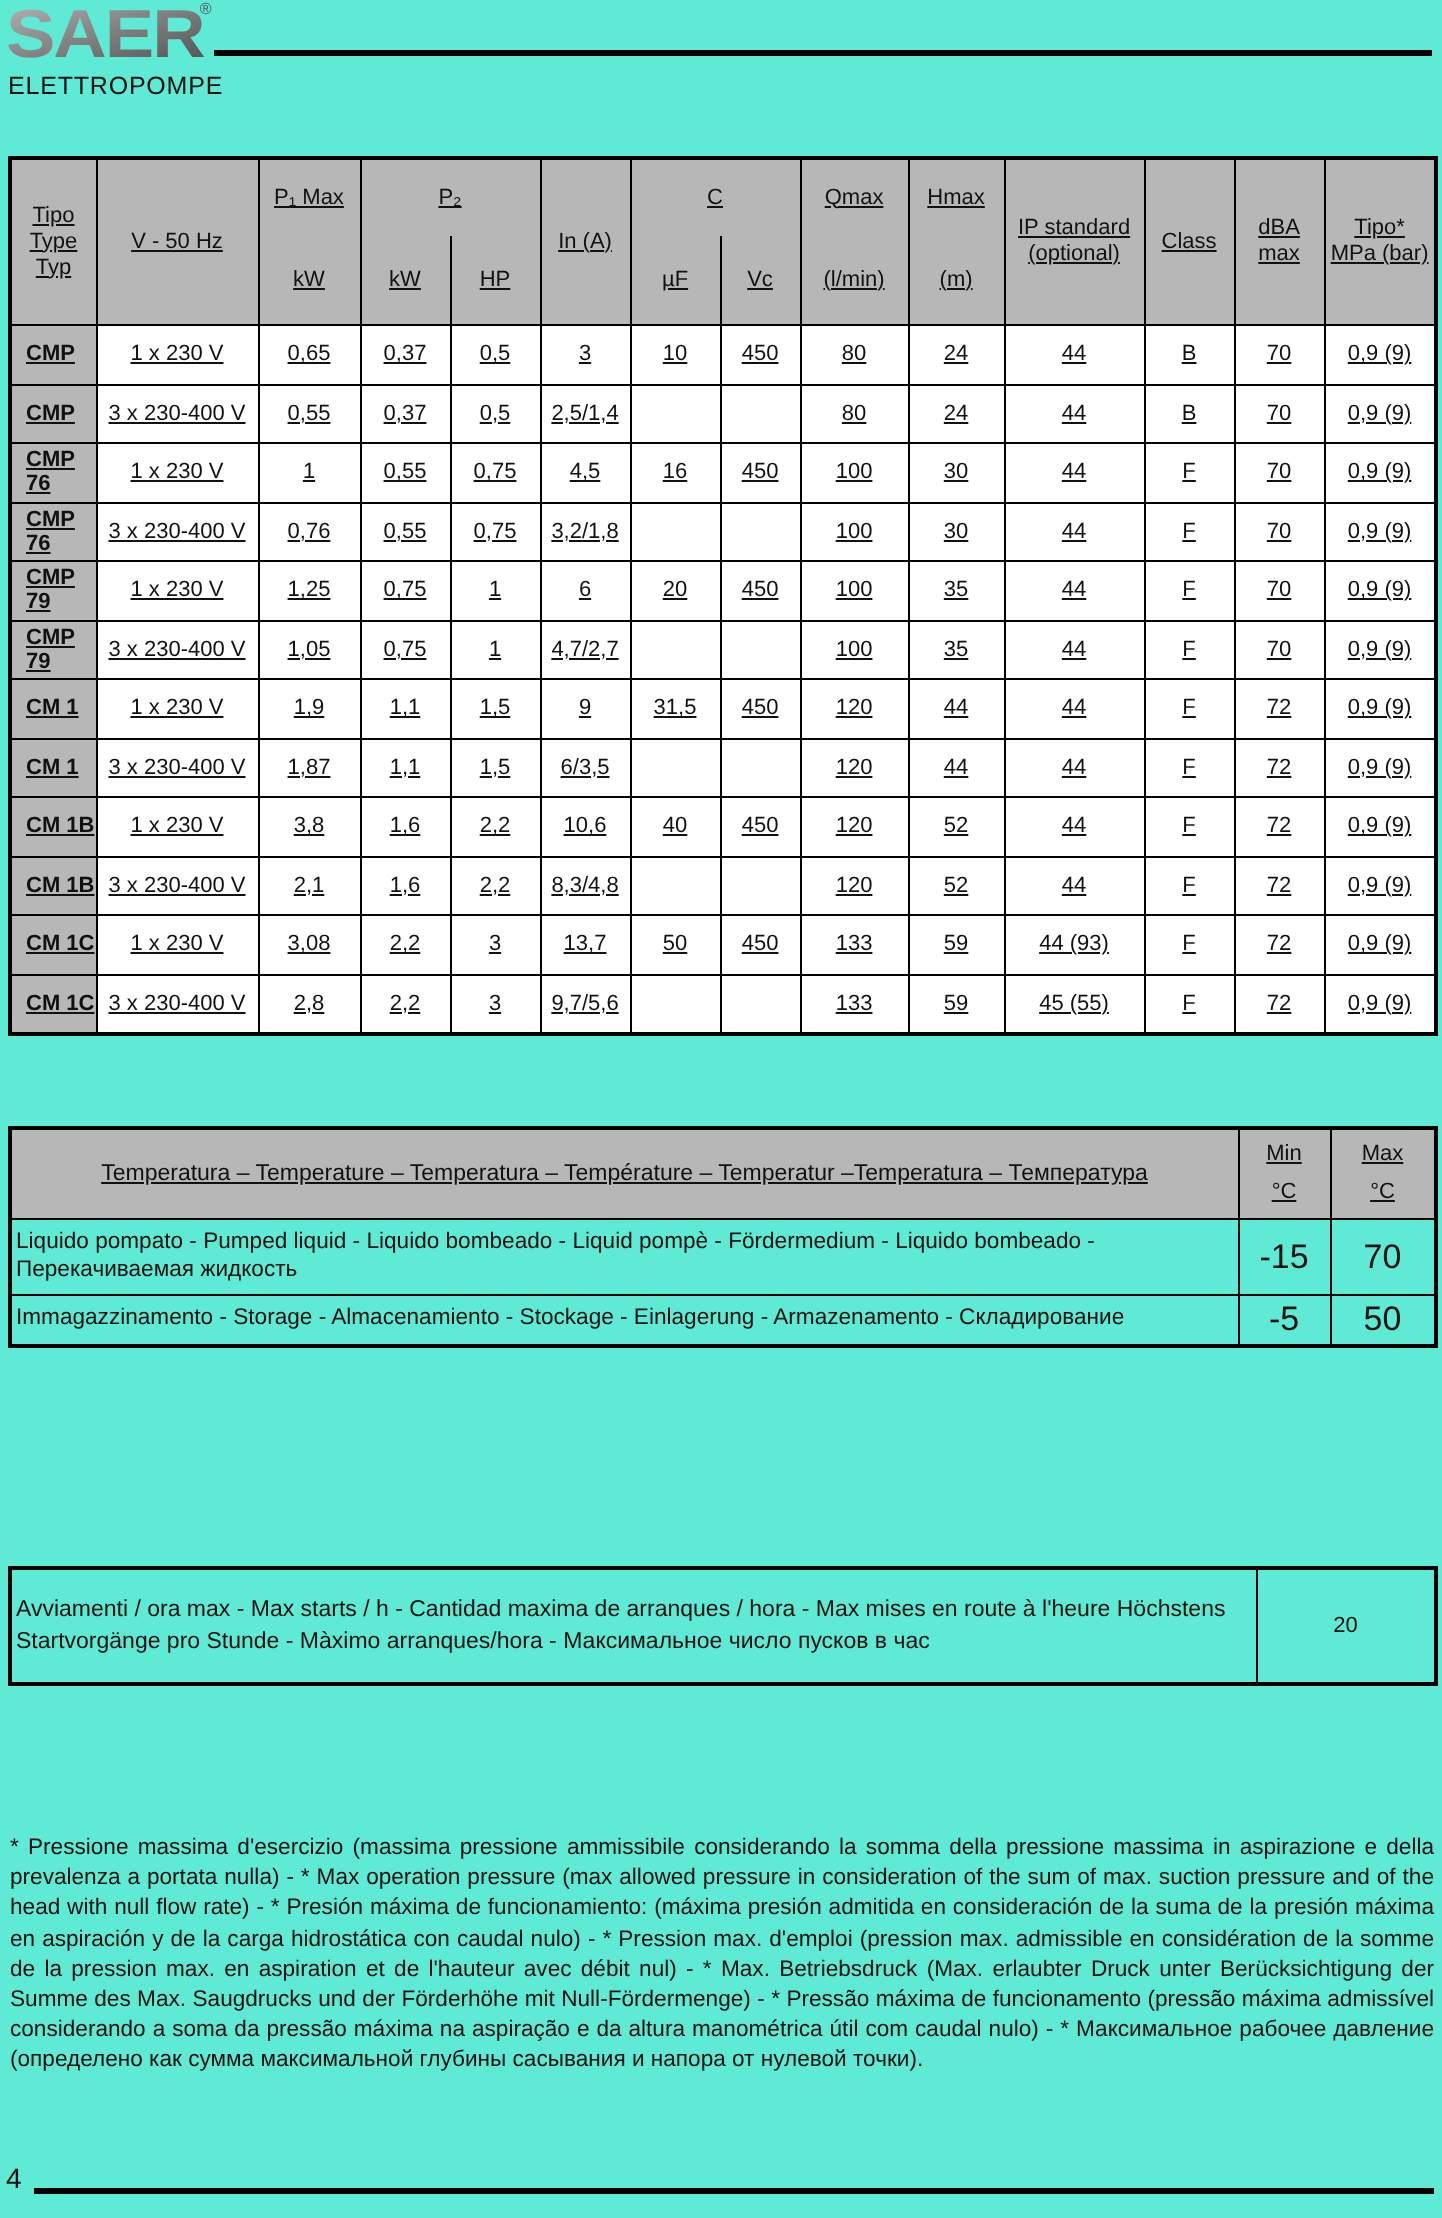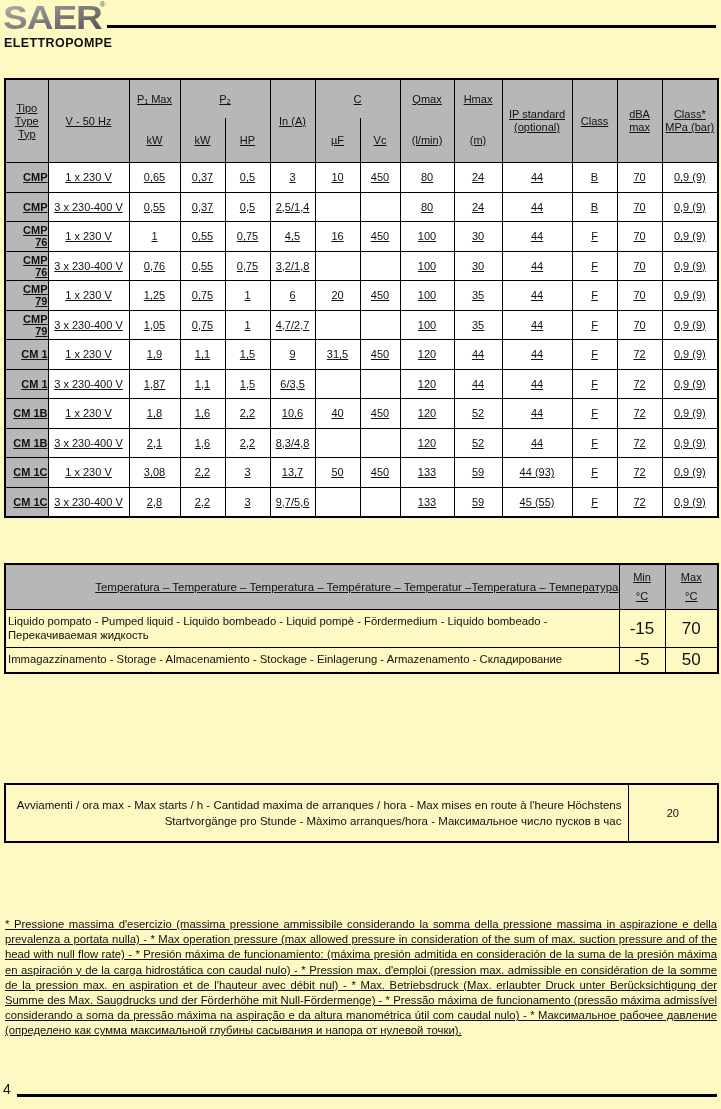--- a/index.html
+++ b/index.html
@@ -1,65 +1,65 @@
 <!DOCTYPE html>
 <html><head>
 <meta charset="utf-8">
 <style>
   html,body{margin:0;padding:0;background:#fff;}
-  .page{position:relative;width:721px;height:1109px;background:#fef9c3;overflow:hidden;
+  .page{position:relative;width:721px;height:1109px;background:#5eead4;overflow:hidden;
         font-family:"Liberation Sans","DejaVu Sans",sans-serif;color:#111;}
 
   
   .logo{position:absolute;left:3px;top:0px;line-height:1;}
   .logo-text{font-size:37px;font-weight:bold;letter-spacing:-1px;
              background:linear-gradient(160deg,#b5b5b5 0%,#8a8a8a 40%,#4f4f4f 100%);
              -webkit-background-clip:text;background-clip:text;color:transparent;
              display:inline-block;transform:scaleY(0.92);transform-origin:top left;}
   .reg{font-size:8px;color:#555;vertical-align:top;position:relative;top:1px;left:-2px;}
-  .brand-sub{position:absolute;left:4px;top:36px;font-size:12.5px;font-weight:bold;
+  .brand-sub{position:absolute;left:4px;top:36px;font-size:12.5px;font-weight:normal;
              letter-spacing:0.4px;color:#101010;}
   .header-rule{position:absolute;left:107px;top:25px;width:609px;height:3px;background:#000;}
 
   
   table{border-collapse:collapse;table-layout:fixed;}
   th,td{border:1px solid #000;font-weight:normal;text-align:center;vertical-align:middle;
         font-size:11px;padding:0;overflow:hidden;}
   .gray{background:#b7b7b7;}
 
   
   .spec-table{position:absolute;left:4px;top:78px;width:713px;border:2px solid #000;text-decoration:underline;}
   .spec-table thead tr.h1 th{height:38px;}
   .spec-table thead tr.h2 th{height:44px;}
   .spec-table thead th{line-height:13px;}
   .nbb{border-bottom-style:hidden;}
   .ntb{border-top-style:hidden;}
   .spec-table thead th span{display:block;}
   .spec-table tbody td{height:28.5px;background:#fff;}
-  .spec-table tbody td.model{background:#b7b7b7;font-weight:bold;text-align:right;
+  .spec-table tbody td.model{background:#b7b7b7;font-weight:bold;text-align:left;
                              padding-left:7px;}
 
   
   .temp-table{position:absolute;left:4px;top:563px;width:713px;border:2px solid #000;}
   .temp-table thead th{height:44px;text-decoration:underline;}
-  .temp-table thead th.title{text-align:right;font-size:11.5px;}
+  .temp-table thead th.title{text-align:center;font-size:11.5px;}
   .temp-table thead th span{display:block;line-height:19px;}
   .temp-table td.label{text-align:left;padding:5px 4px 5px 2px;line-height:13.5px;
                        font-size:11.3px;margin-top:16px;}
   .temp-table td.num{font-size:17px;}
 
   
   .starts-table{position:absolute;left:4px;top:783px;width:713px;border:2px solid #000;}
   .starts-table td{height:48px;}
-  .starts-table td.tleft{text-align:right;padding:4px 6px 4px 2px;line-height:16px;
+  .starts-table td.tleft{text-align:left;padding:4px 6px 4px 2px;line-height:16px;
                          font-size:11.5px;}
 
   
   .footnote{position:absolute;left:5px;top:917px;width:712px;margin:0;
-            font-size:11.3px;line-height:15.2px;text-align:justify;color:#101010;text-decoration:underline;}
+            font-size:11.3px;line-height:15.2px;text-align:justify;color:#101010;}
 
   
   .page-num{position:absolute;left:3px;top:1081px;font-size:14px;color:#101010;}
   .footer-rule{position:absolute;left:17px;top:1094px;width:700px;height:3px;background:#000;}
 </style>
 </head>
 <body>
 
 <div class="page">
 
@@ -103,21 +103,21 @@
         <th rowspan="2" class="gray">
           <span>IP standard</span>
           <span>(optional)</span>
         </th>
         <th rowspan="2" class="gray">Class</th>
         <th rowspan="2" class="gray">
           <span>dBA</span>
           <span>max</span>
         </th>
         <th rowspan="2" class="gray">
-          <span>Class*</span>
+          <span>Tipo*</span>
           <span>MPa (bar)</span>
         </th>
       </tr>
       <tr class="h2">
         <th class="gray ntb">kW</th>
         <th class="gray ntb">kW</th>
         <th class="gray ntb">HP</th>
         <th class="gray ntb">µF</th>
         <th class="gray ntb">Vc</th>
         <th class="gray ntb">(l/min)</th>
@@ -249,21 +249,21 @@
           <td>120</td>
           <td>44</td>
           <td>44</td>
           <td>F</td>
           <td>72</td>
           <td>0,9 (9)</td>
         </tr>
         <tr>
           <td class="model">CM 1B</td>
           <td>1 x 230 V</td>
-          <td>1,8</td>
+          <td>3,8</td>
           <td>1,6</td>
           <td>2,2</td>
           <td>10,6</td>
           <td>40</td>
           <td>450</td>
           <td>120</td>
           <td>52</td>
           <td>44</td>
           <td>F</td>
           <td>72</td>

